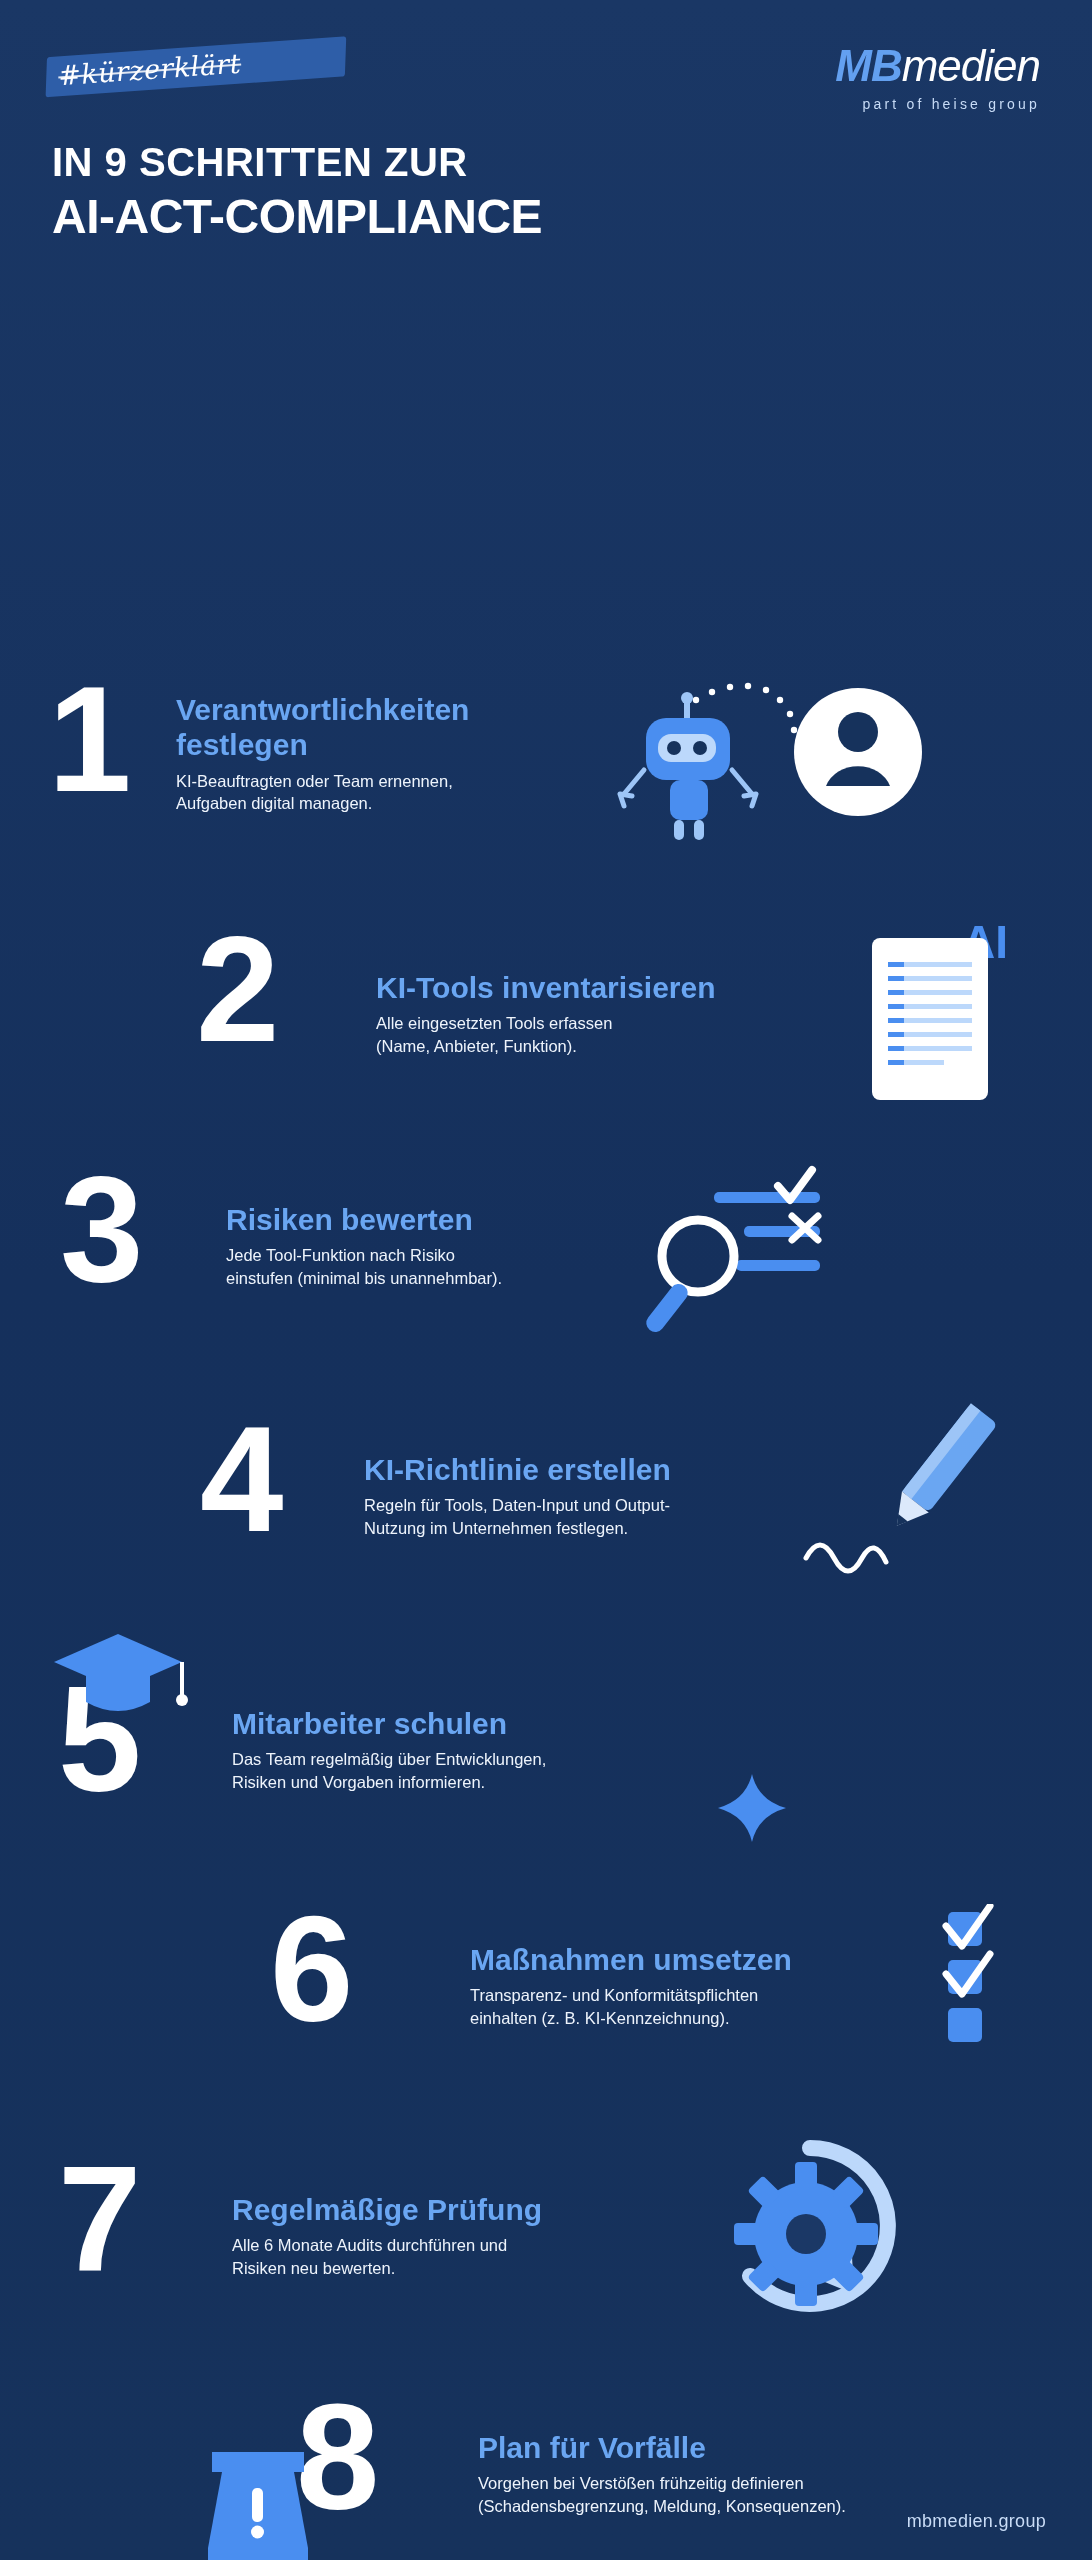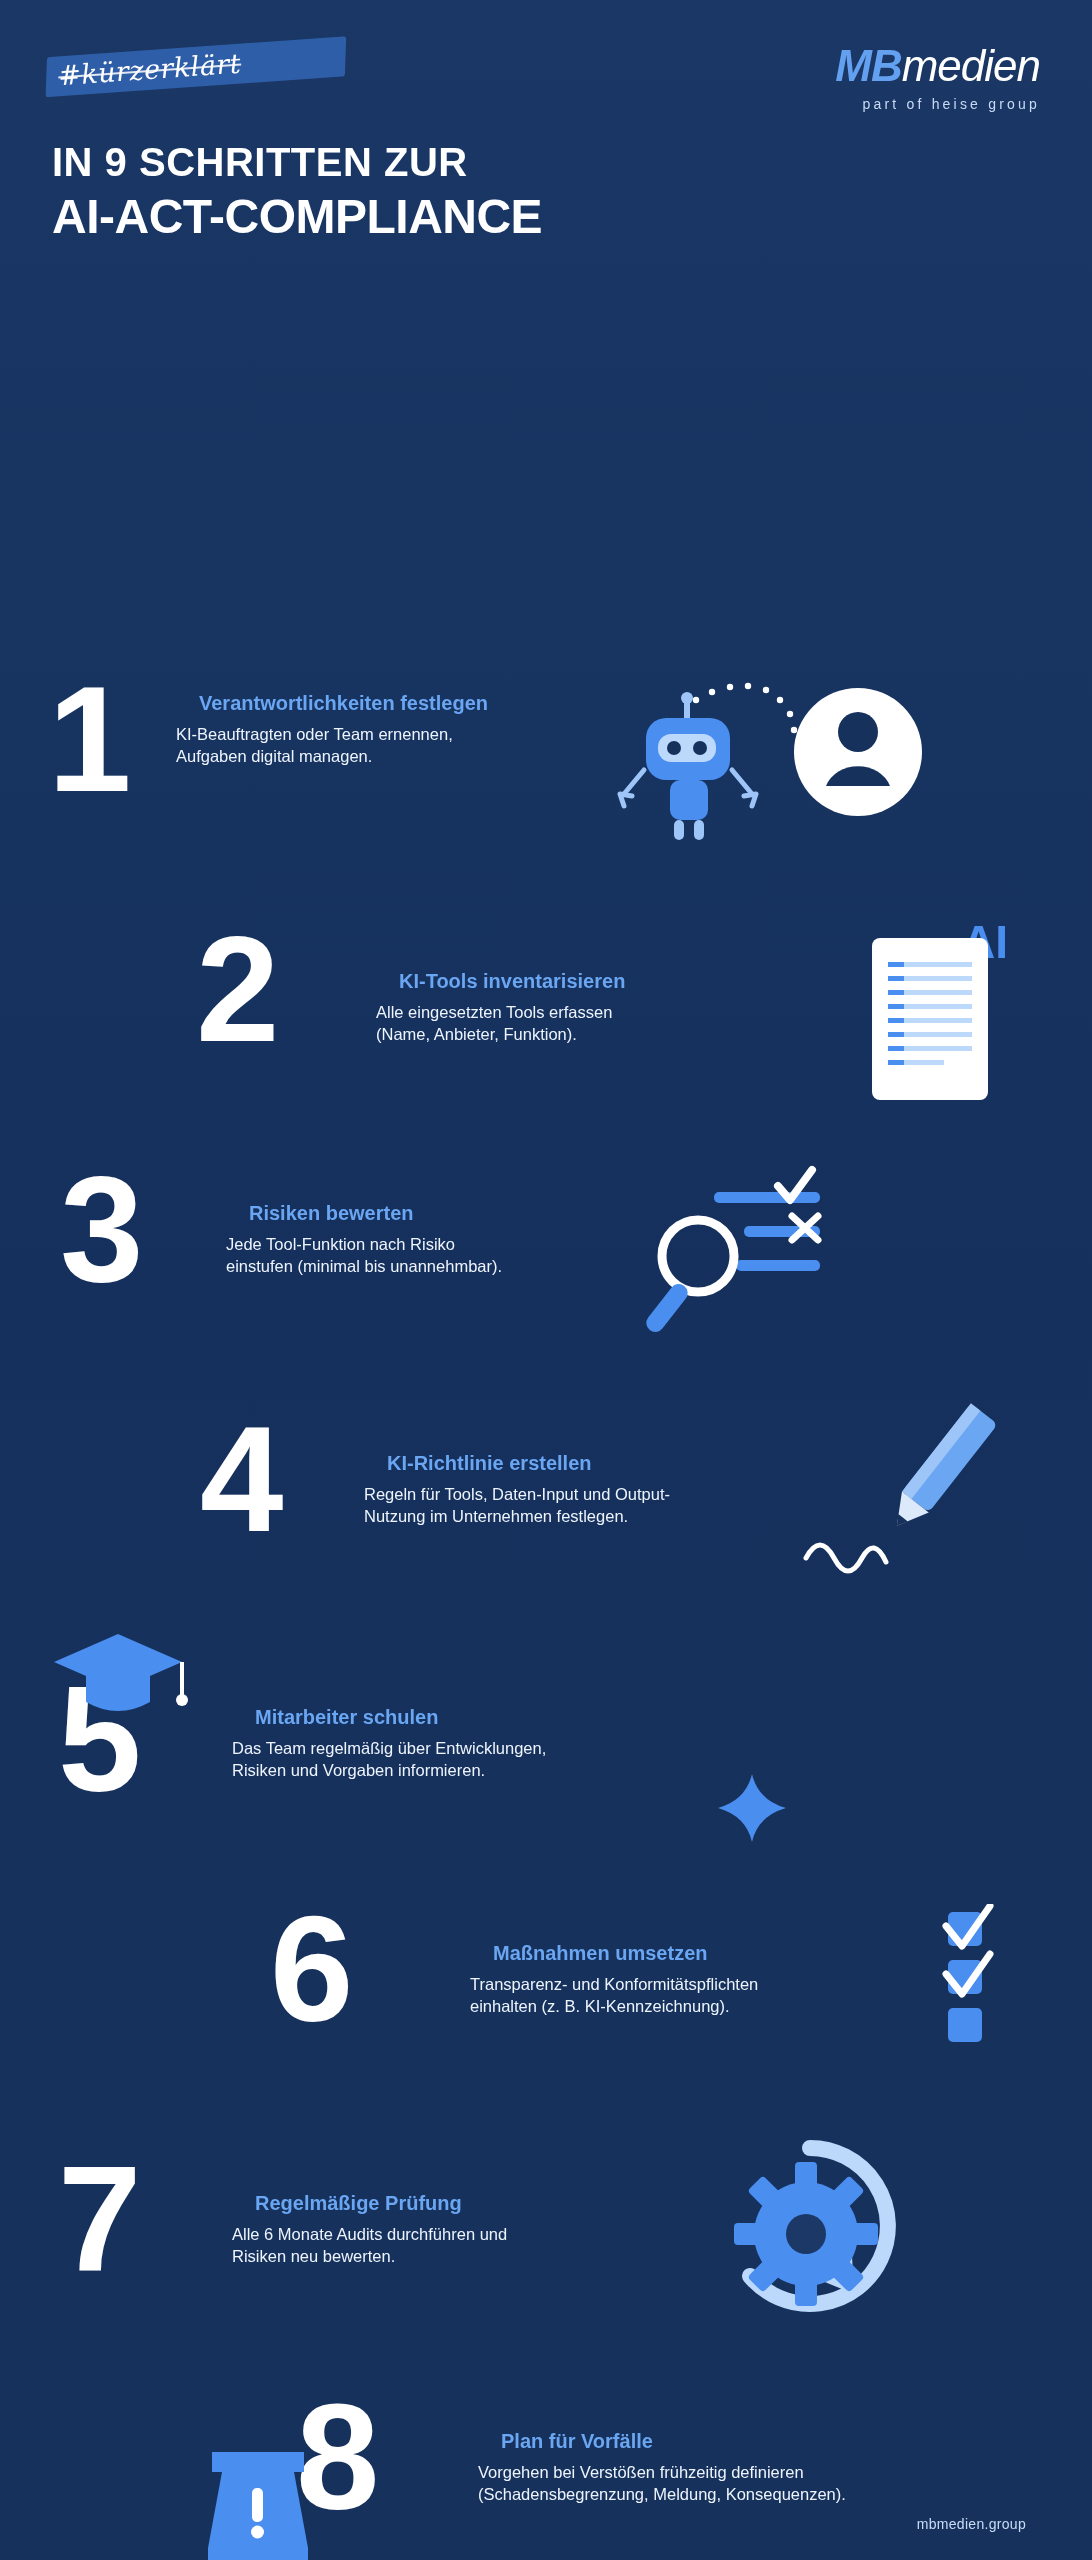--- a/index.html
+++ b/index.html
@@ -99,41 +99,40 @@
   .num {
     position: absolute;
     font-size: 150px;
     font-weight: bold;
     line-height: .92;
     color: #ffffff;
     letter-spacing: -5px;
   }
   .txt { position: absolute; }
   .title {
-    font-size: 20px;
+    font-size: 30px;
     font-weight: bold;
     color: #6aa6f2;
     line-height: 1.18;
     margin-bottom: 7px;
-    margin-left: 23px;
   }
   .desc {
     font-size: 16.5px;
     line-height: 1.34;
     color: #eef4fc;
     font-weight: 400;
     white-space: pre-line;
   }
   .art { position: absolute; }
 
   .footer-note {
     position: absolute;
-    right: 66px;
+    right: 46px;
     bottom: 28px;
-    font-size: 14px;
+    font-size: 18px;
     color: #c9dcf6;
     letter-spacing: .3px;
   }
 </style>
 </head>
 <body>
 
 <div class="page">
 
   <div class="header">

